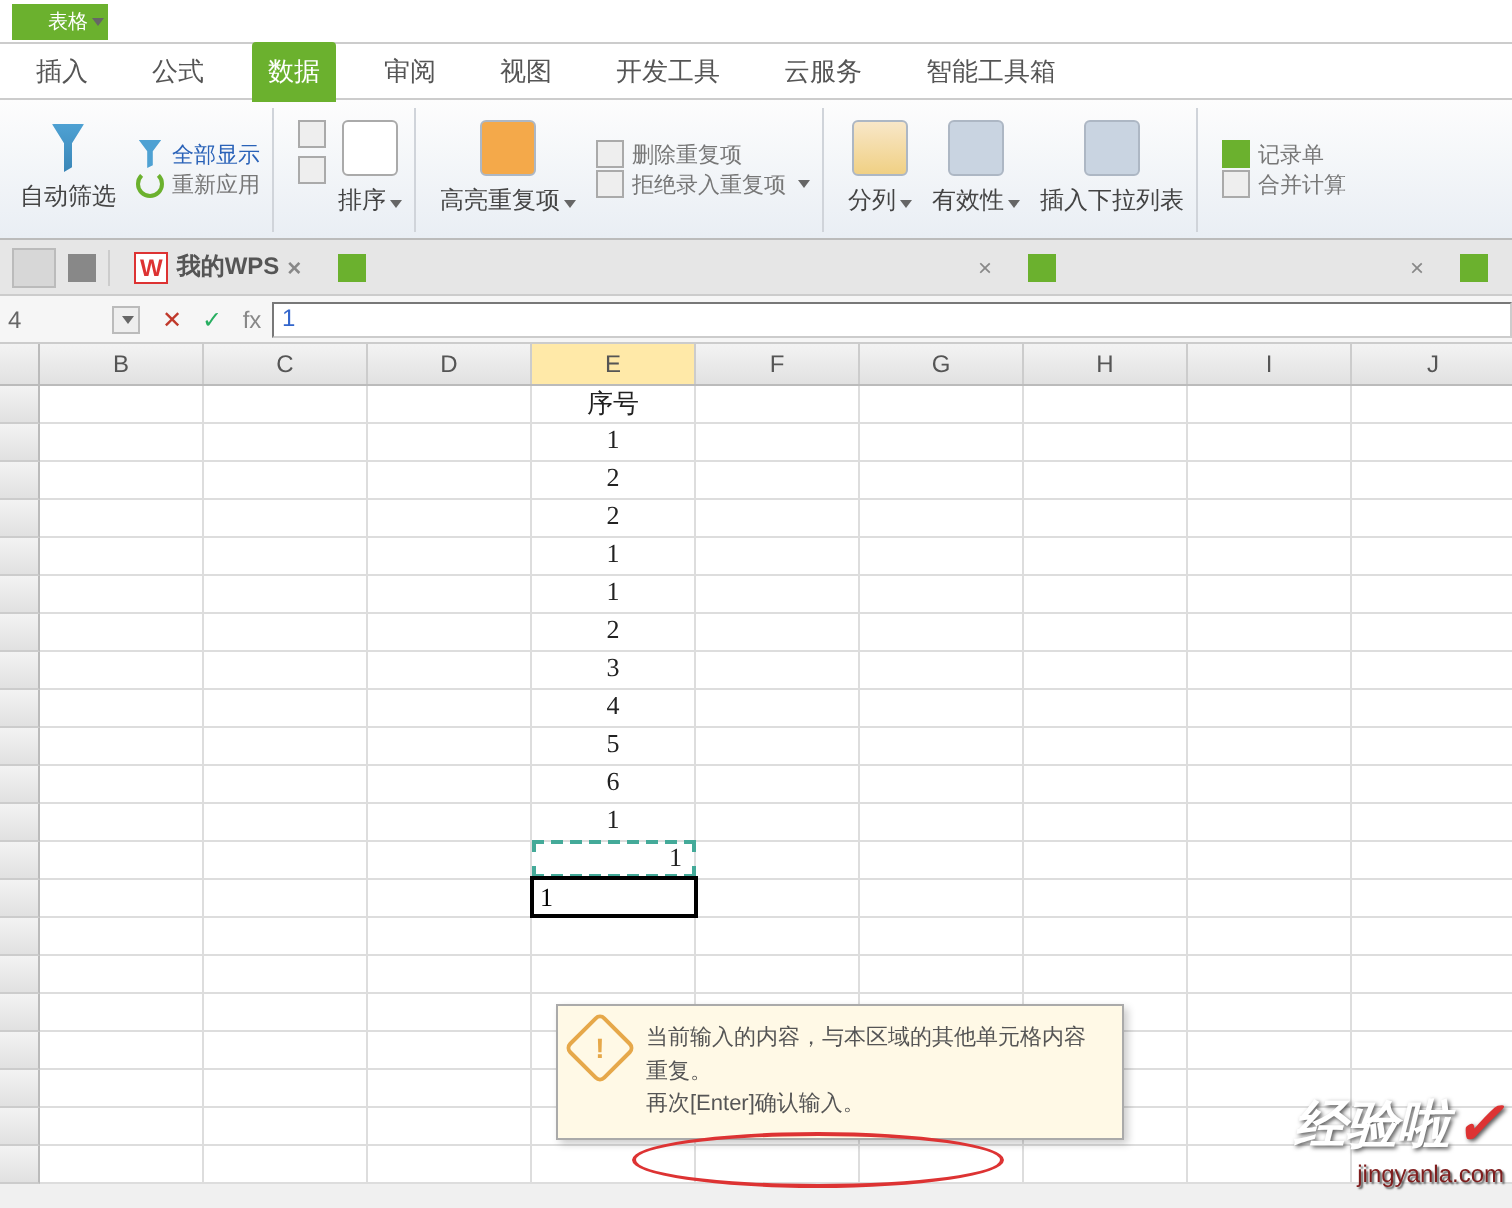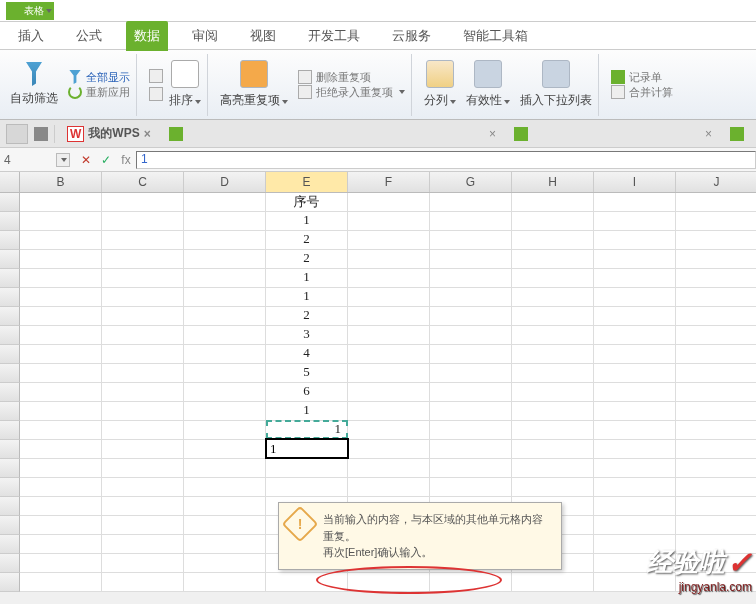--- a/index.html
+++ b/index.html
@@ -115,21 +115,21 @@
           </div>
         <div class="mini-link gray-link">
             <span class="mini-icon refresh"></span>
             <span>重新应用</span>
           </div>
       </div>
     </div>
   </div>
 
   <div class="ribbon-group">
-    <div style="display:flex; gap:6px; align-items:center;">
+    <div style="display:flex; gap:6px; ">
       <div style="display:flex; flex-direction:column; gap:4px;">
         <span class="mini-icon az"></span>
         <span class="mini-icon az"></span>
       </div>
       <div class="ribb-btn-large">
         <span class="ribb-icon sort"></span>
         <span><span>排序</span><span class="dropdown-caret"></span></span>
       </div>
     </div>
   </div>

